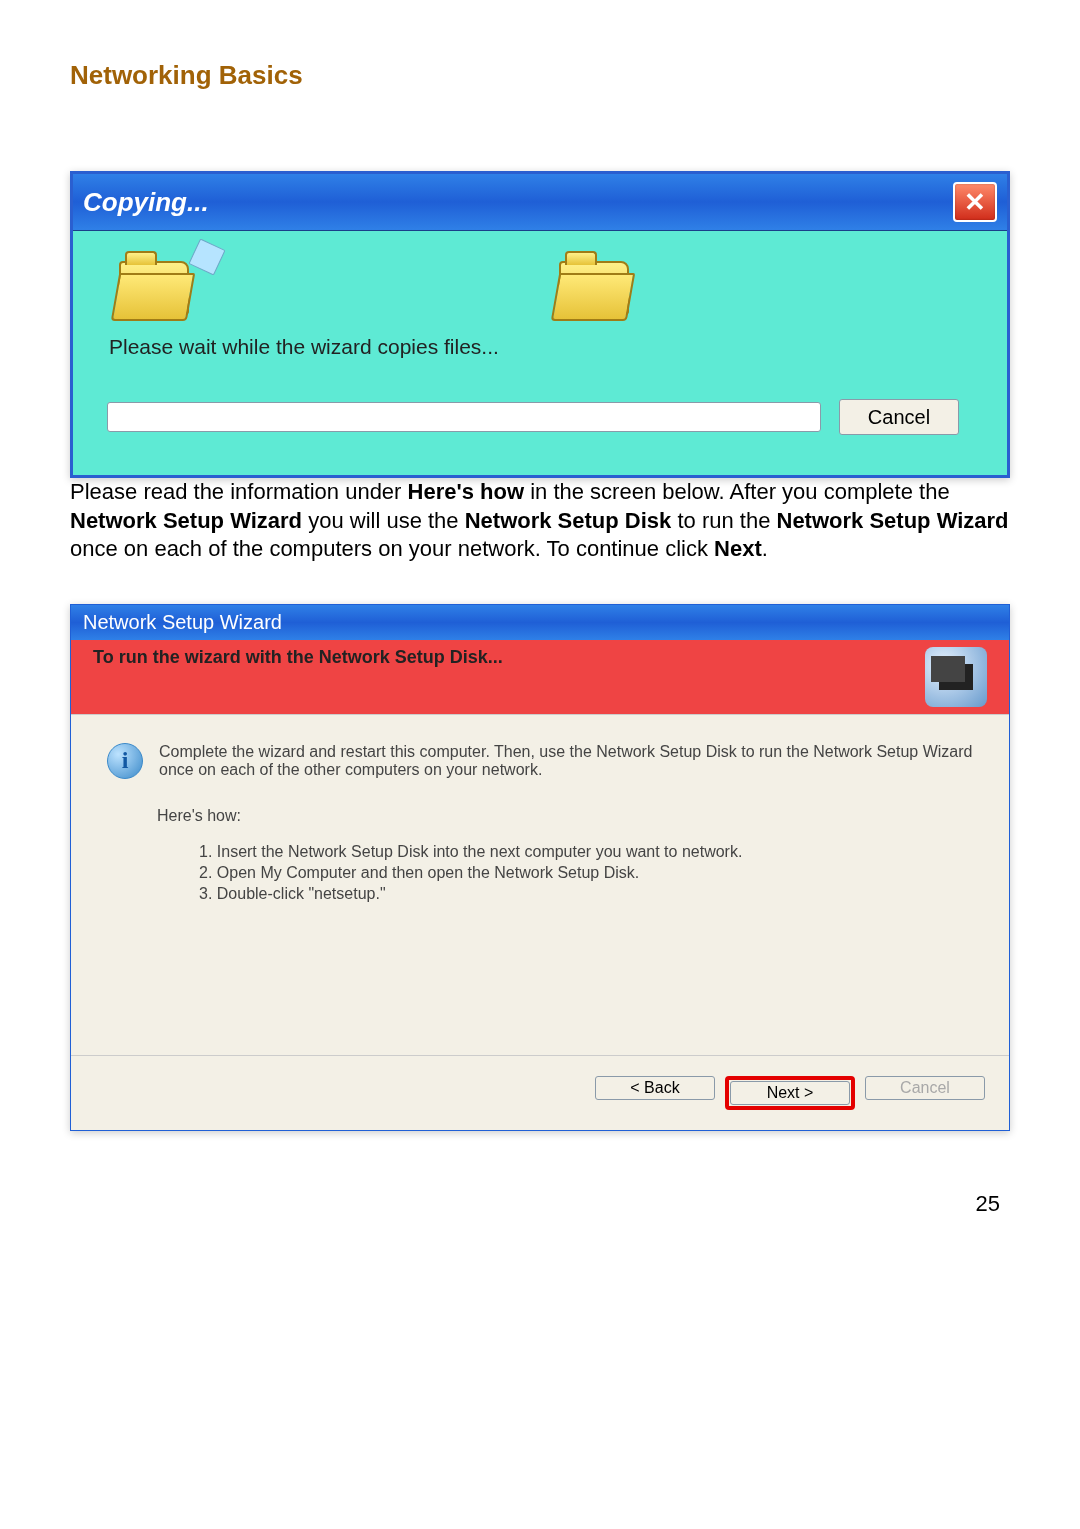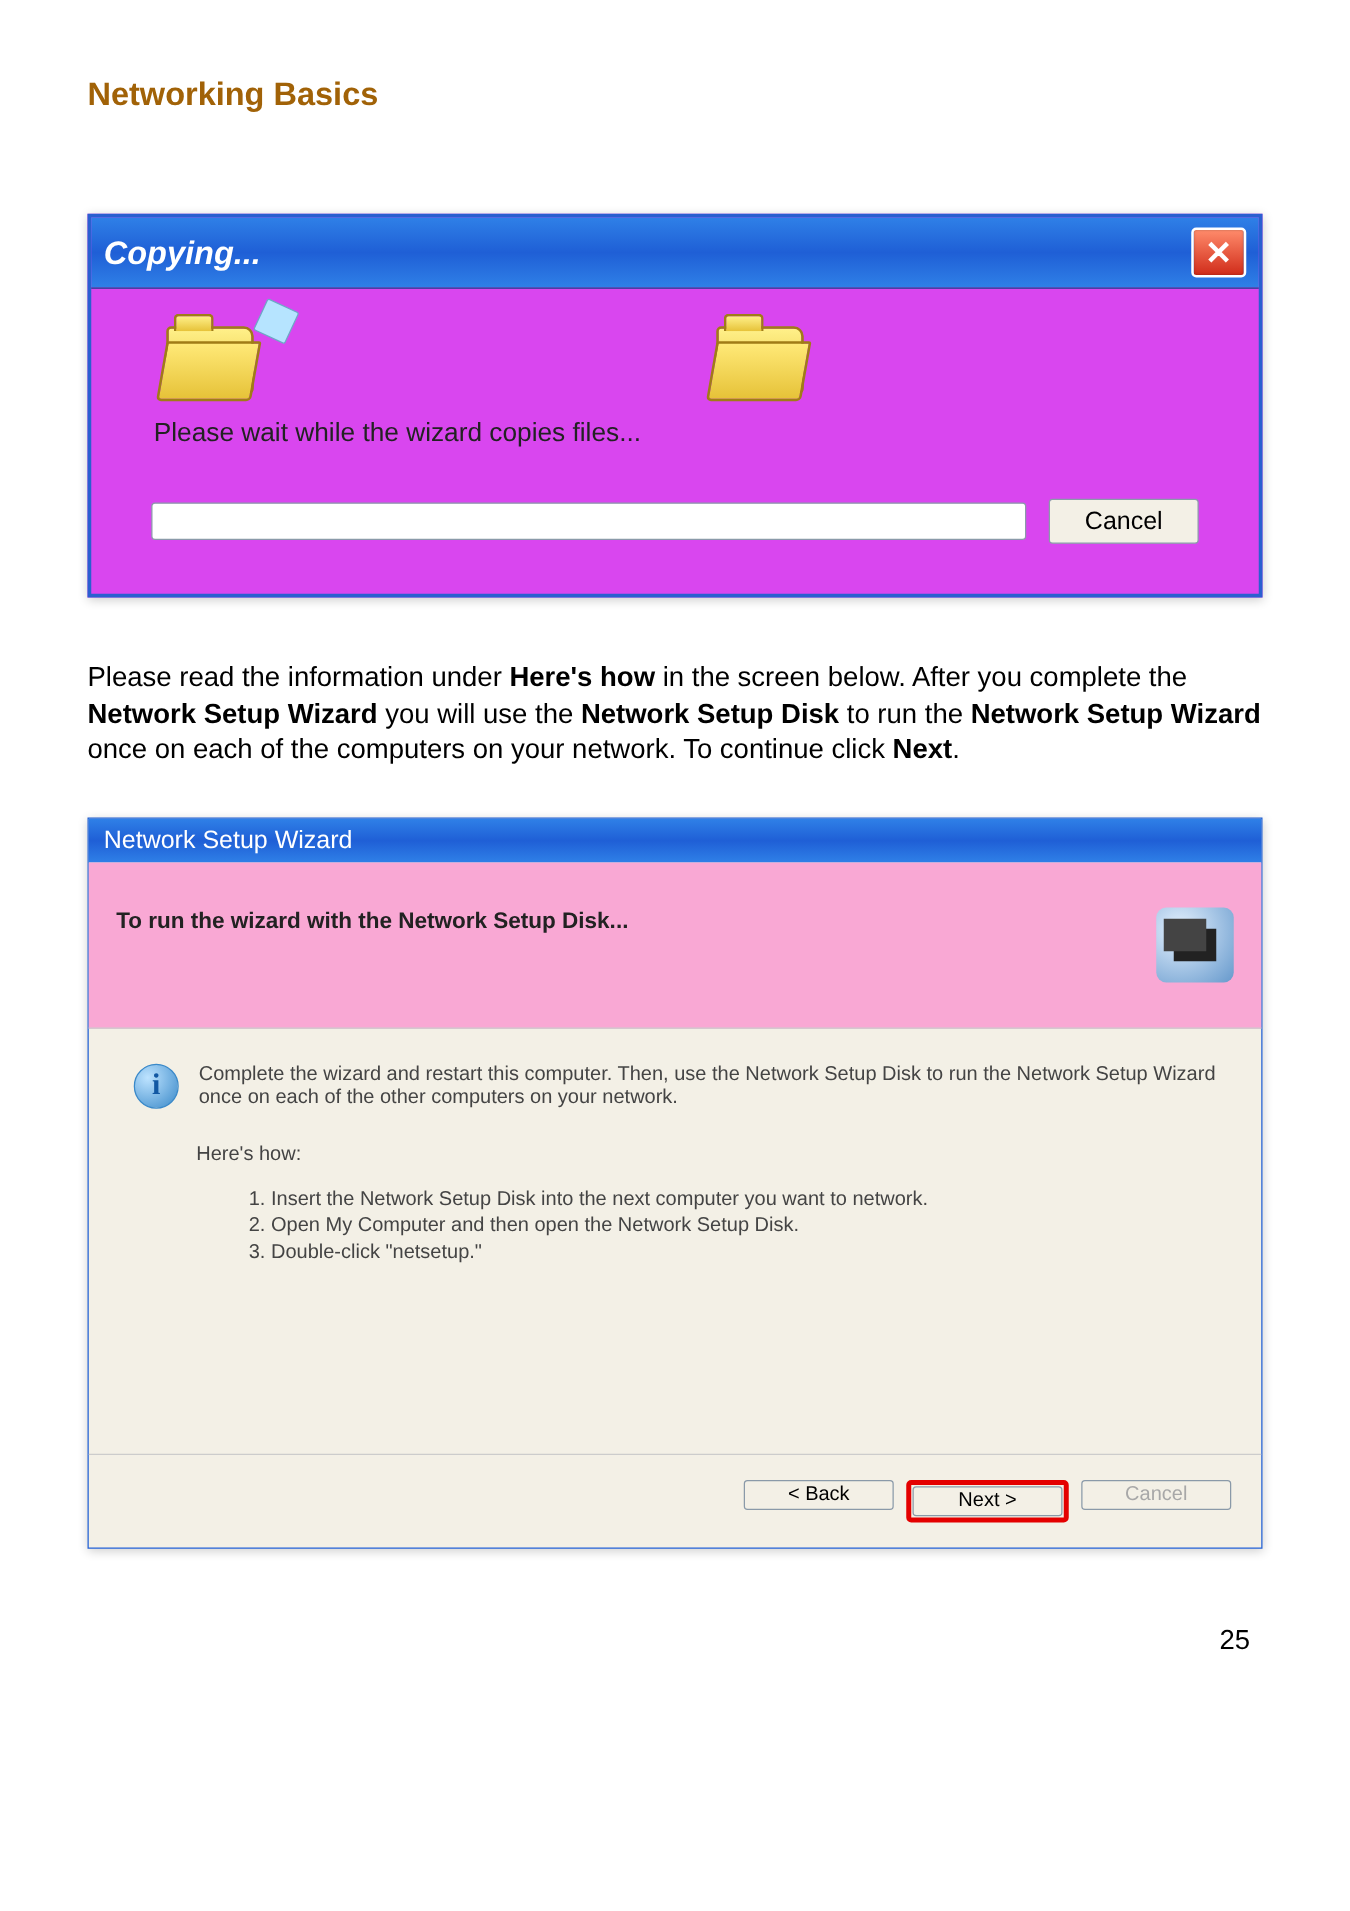--- a/index.html
+++ b/index.html
@@ -12,22 +12,21 @@
   }
   .section-title {
     color: #a16207;
     font-weight: bold;
     font-size: 26px;
     margin-bottom: 80px;
   }
   
   .dlg-copying {
     border: 3px solid #2a5fd0;
-    background: #d946ef;
-    margin-bottom: 50px;
+    background: #5eead4;
     box-shadow: 0 2px 8px rgba(0,0,0,.2);
   }
   .titlebar {
     background: linear-gradient(180deg,#2f80e7 0%,#1f5fd6 50%,#2f80e7 100%);
     color: #fff;
     font-family: "Trebuchet MS", Arial, sans-serif;
     font-weight: bold;
     font-style: italic;
     font-size: 26px;
     padding: 8px 10px;
@@ -45,21 +44,21 @@
     display: flex;
     align-items: center;
     justify-content: center;
     color: #fff;
     font-weight: bold;
     font-size: 26px;
     font-style: normal;
     box-shadow: inset 0 0 2px rgba(0,0,0,.3);
   }
   .copying-body {
-    padding: 30px 30px 40px 30px;
+    padding: 30px 30px 40px 16px;
     border-radius: 24px;
   }
   .folders-row {
     display: flex;
     align-items: center;
     gap: 370px;
     padding-left: 30px;
     margin-bottom: 20px;
   }
   .folder {
@@ -142,22 +141,22 @@
     margin-bottom: 60px;
   }
   .wiz-titlebar {
     background: linear-gradient(180deg,#2f80e7 0%,#1f5fd6 50%,#2f80e7 100%);
     color: #fff;
     font-family: "Trebuchet MS", Arial, sans-serif;
     font-size: 20px;
     padding: 6px 12px;
   }
   .wiz-header {
-    background: #f9a8d4;
-    padding: 36px 22px;
+    background: #ef4444;
+    padding: 7px 22px;
     display: flex;
     align-items: flex-start;
     justify-content: space-between;
     border-bottom: 1px solid #ccc;
   }
   .wiz-header-text {
     font-family: Tahoma, Arial, sans-serif;
     font-size: 18px;
     font-weight: bold;
     color: #222;

